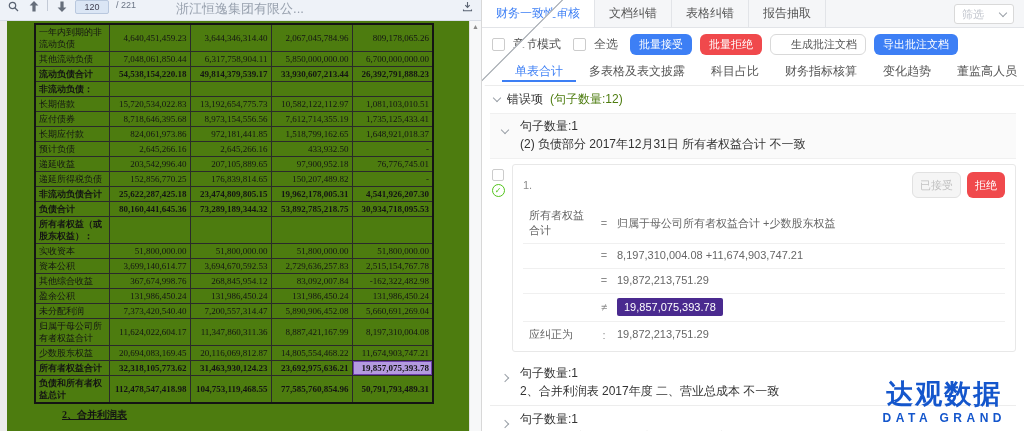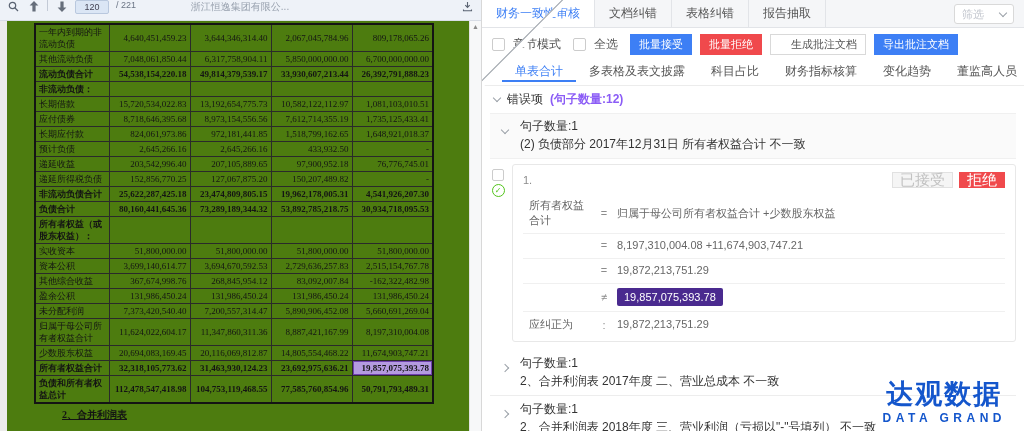--- a/index.html
+++ b/index.html
@@ -9,21 +9,21 @@
 
   
   .left { width:482px; flex:0 0 482px; border-right:1px solid #d8d8d8; display:flex; flex-direction:column; background:#fff; }
   .pdf-toolbar { height:21px; flex:0 0 21px; background:#eef2f8; border-bottom:1px solid #d8dde6;
     display:flex; align-items:flex-start; padding:0 7px; gap:7px; font-size:10px; color:#5a6372; }
   .tb-icon { width:13px; height:13px; display:flex; align-items:center; justify-content:center; cursor:pointer; }
   .tb-sep { width:1px; height:11px; background:#c3cad6; }
   .page-input { width:34px; height:14px; background:#dbe6f5; border:1px solid #b9c8de; border-radius:2px;
     font-size:9px; text-align:center; color:#445; font-family:"Liberation Sans",sans-serif; }
   .page-total { color:#6b7585; font-size:9px; }
-  .doc-title { position:absolute; left:150px; width:180px; text-align:center; color:#98a1ae; font-size:10px;
+  .doc-title { position:absolute; left:150px; width:180px; text-align:center; color:#98a1ae; font-size:13px;
     white-space:nowrap; overflow:hidden; }
   .tb-right { margin-left:auto; }
   .pdf-body { flex:1; position:relative; overflow:hidden; background:#4d7c0f; }
   .pdf-gutter { position:absolute; left:0; top:0; bottom:0; width:7px; background:#ececec; }
   .pdf-scrollbar { position:absolute; right:0; top:0; bottom:0; width:12px; background:#f7f8f9;
     border-left:1px solid #e3e3e3; text-align:center; cursor:pointer; }
   .pdf-scrollbar .sb-up { font-size:7px; color:#8b8b8b; line-height:12px; }
 
   .fin-table { border-collapse:collapse; margin:2px 0 0 34px; width:398px; table-layout:fixed;
     font-family:"Liberation Serif", serif; font-size:9px; color:#141414; border:2px solid #141414; }
@@ -41,42 +41,42 @@
   .tab { padding:0 14px; display:flex; align-items:center; font-size:12px; color:#555;
     border-right:1px solid #e2e4e8; cursor:pointer; white-space:nowrap; }
   .tab.active { background:#fff; color:#3d7ff5; }
   .filter-select { position:absolute; right:10px; top:4px; width:60px; height:20px; background:#fff;
     border:1px solid #d9d9d9; border-radius:3px; display:flex; align-items:center; justify-content:space-between;
     padding:0 7px; font-size:11px; color:#c0c4cc; cursor:pointer; }
 
   .action-bar { height:32px; flex:0 0 32px; display:flex; align-items:center; gap:8px; padding:0 10px; font-size:12px; color:#555; }
   .cbx { width:13px; height:13px; border:1px solid #ccc; border-radius:2px; background:#fff; cursor:pointer; flex:0 0 13px; }
   .cbx-label { margin-right:4px; cursor:pointer; }
-  .btn { height:21px; padding:0 8px; border-radius:0; font-size:11px; display:inline-flex; align-items:center;
+  .btn { height:21px; padding:0 8px; border-radius:6px; font-size:11px; display:inline-flex; align-items:center;
     cursor:pointer; border:1px solid transparent; white-space:nowrap; }
   .btn.blue { background:#3d7ff5; color:#fff; }
   .btn.red { background:#f0494c; color:#fff; }
   .btn.plain { background:#fff; border-color:#d9d9d9; color:#555;padding-left:20px; }
   .btn.disabled { background:#f5f5f5; border-color:#e1e1e1; color:#c2c2c2; cursor:default; }
-  .btn.sm { height:16px; font-size:15px; padding:0 7px; }
+  .btn.sm { height:26px; font-size:11px; padding:0 7px; }
 
   .subtabs { height:26px; flex:0 0 26px; display:flex; align-items:center; border-bottom:1px solid #ececec;
     padding:0 2px; font-size:12px; color:#555; }
   .subtab { padding:0 13px; display:flex; align-items:center; cursor:pointer; white-space:nowrap; border-bottom:2px solid transparent; }
   .subtab.active { color:#3d7ff5; border-bottom-color:#3d7ff5; }
   .subtab-nav { width:18px; display:flex; align-items:center; justify-content:center; cursor:pointer; }
 
   .chev { display:inline-block; width:6px; height:6px; border-right:1.4px solid #9aa0a8; border-bottom:1.4px solid #9aa0a8; }
   .chev.down { transform:rotate(45deg); }
   .chev.right { transform:rotate(-45deg); }
   .chev.left { transform:rotate(135deg); }
 
   .list { flex:1; overflow:hidden; position:relative; }
   .err-header { display:flex; align-items:center; gap:7px; padding:5px 10px 3px 12px; font-size:12px; color:#333; }
-  .err-header .cnt { color:#8b5cf6;font-weight:bold; }
+  .err-header .cnt { color:#4d7c0f; }
 
   .group-open { background:#fafafa; border-top:1px solid #f0f0f0; border-bottom:1px solid #f0f0f0;
     margin:2px 8px 0 8px; padding:5px 10px 6px 30px; position:relative; font-size:12px; color:#333;
     line-height:1.3; cursor:pointer; }
   .group-open .chev { position:absolute; left:12px; top:13px; }
   .g-count { margin-bottom:2px; }
 
   .card-row { display:flex; gap:6px; padding:5px 8px 8px 8px; }
   .card-side { width:16px; flex:0 0 16px; display:flex; flex-direction:column; align-items:center; gap:3px; padding-top:5px; }
   .ok-icon { width:13px; height:13px; border:1px solid #52c41a; border-radius:50%; color:#52c41a;
@@ -208,21 +208,21 @@
               <td class="lbl">递延收益</td>
               <td class="num">203,542,996.40</td>
               <td class="num">207,105,889.65</td>
               <td class="num">97,900,952.18</td>
               <td class="num">76,776,745.01</td>
             </tr>
 
             <tr class="trow">
               <td class="lbl">递延所得税负债</td>
               <td class="num">152,856,770.25</td>
-              <td class="num">127,067,875.20</td>
+              <td class="num">176,839,814.65</td>
               <td class="num">150,207,489.82</td>
               <td class="num">-</td>
             </tr>
 
             <tr class="trow bold">
               <td class="lbl">非流动负债合计</td>
               <td class="num">25,622,287,425.18</td>
               <td class="num">23,474,809,805.15</td>
               <td class="num">19,962,178,005.31</td>
               <td class="num">4,541,926,207.30</td>

